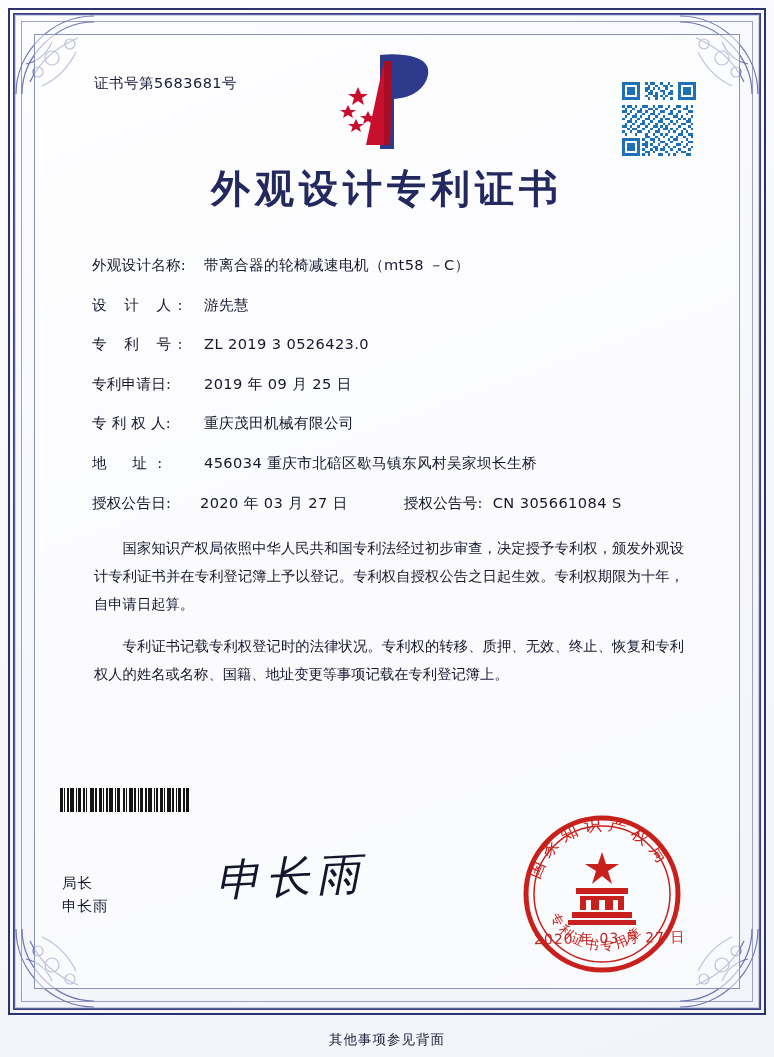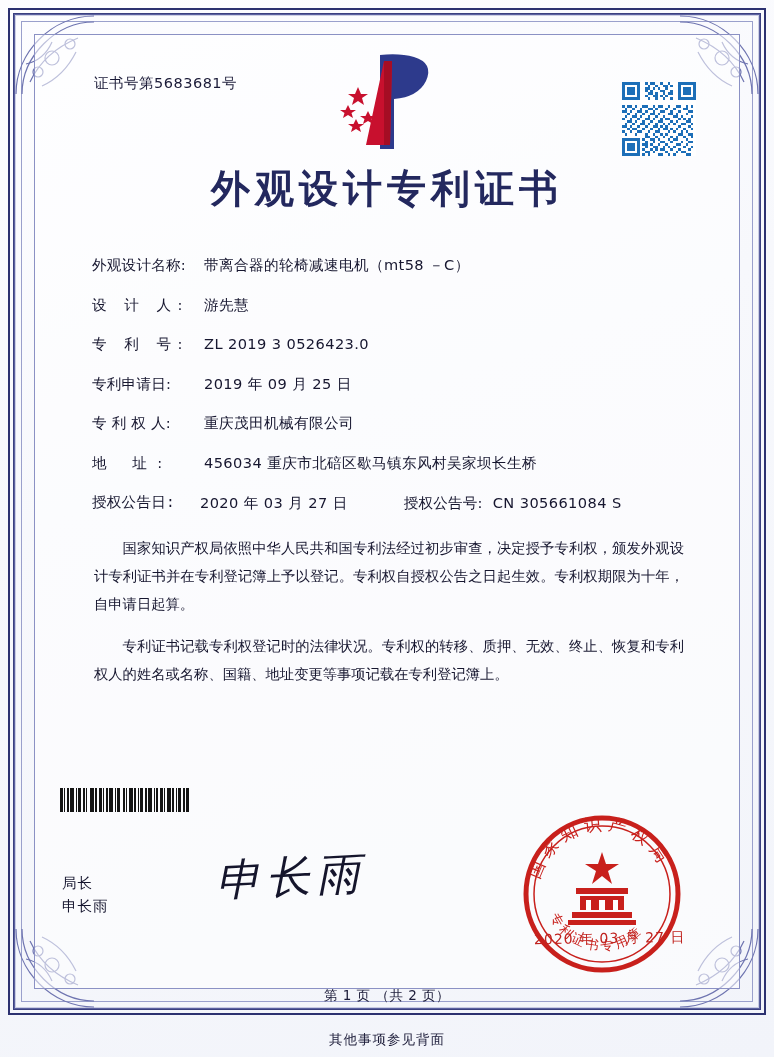--- a/index.html
+++ b/index.html
@@ -121,21 +121,21 @@
   }
   .field-label {
     width: 112px;
     flex: 0 0 112px;
     letter-spacing: 0.2px;
   }
   .field-label.sp1 { letter-spacing: 6.5px; }
   .field-label.sp2 { letter-spacing: 10.5px; }
   .field-value { letter-spacing: 0.4px; }
 
-  .field-row.dual .field-label { width: 108px; flex: 0 0 108px; font-family: Liberation Mono, monospace; }
+  .field-row.dual .field-label { width: 108px; flex: 0 0 108px; }
   .dual-gap { display: inline-block; width: 56px; }
   .dual-label { letter-spacing: 0.2px; }
 
   .paragraphs {
     margin: 24px 22px 7px 26px;
     font-size: 14.3px;
     line-height: 1.95;
     text-align: justify;
     color: #16162f;
   }
@@ -655,16 +655,15 @@
         <textPath href="#arcTop" startOffset="7%">国家知识产权局</textPath>
       </text>
       <text font-family="'DejaVu Sans','Liberation Sans',sans-serif" font-size="13" fill="#c8201c" letter-spacing="3">
         <textPath href="#arcBottom" startOffset="13%">专利证书专用章</textPath>
       </text>
     </svg>
   </div>
 
   <div class="seal-date">2020 年 03 月 27 日</div>
 
-  <div class="page-no">第 1 页 （共 2 页）</div>
   <div class="footnote">其他事项参见背面</div>
 
 </div>
 
 </body></html>

